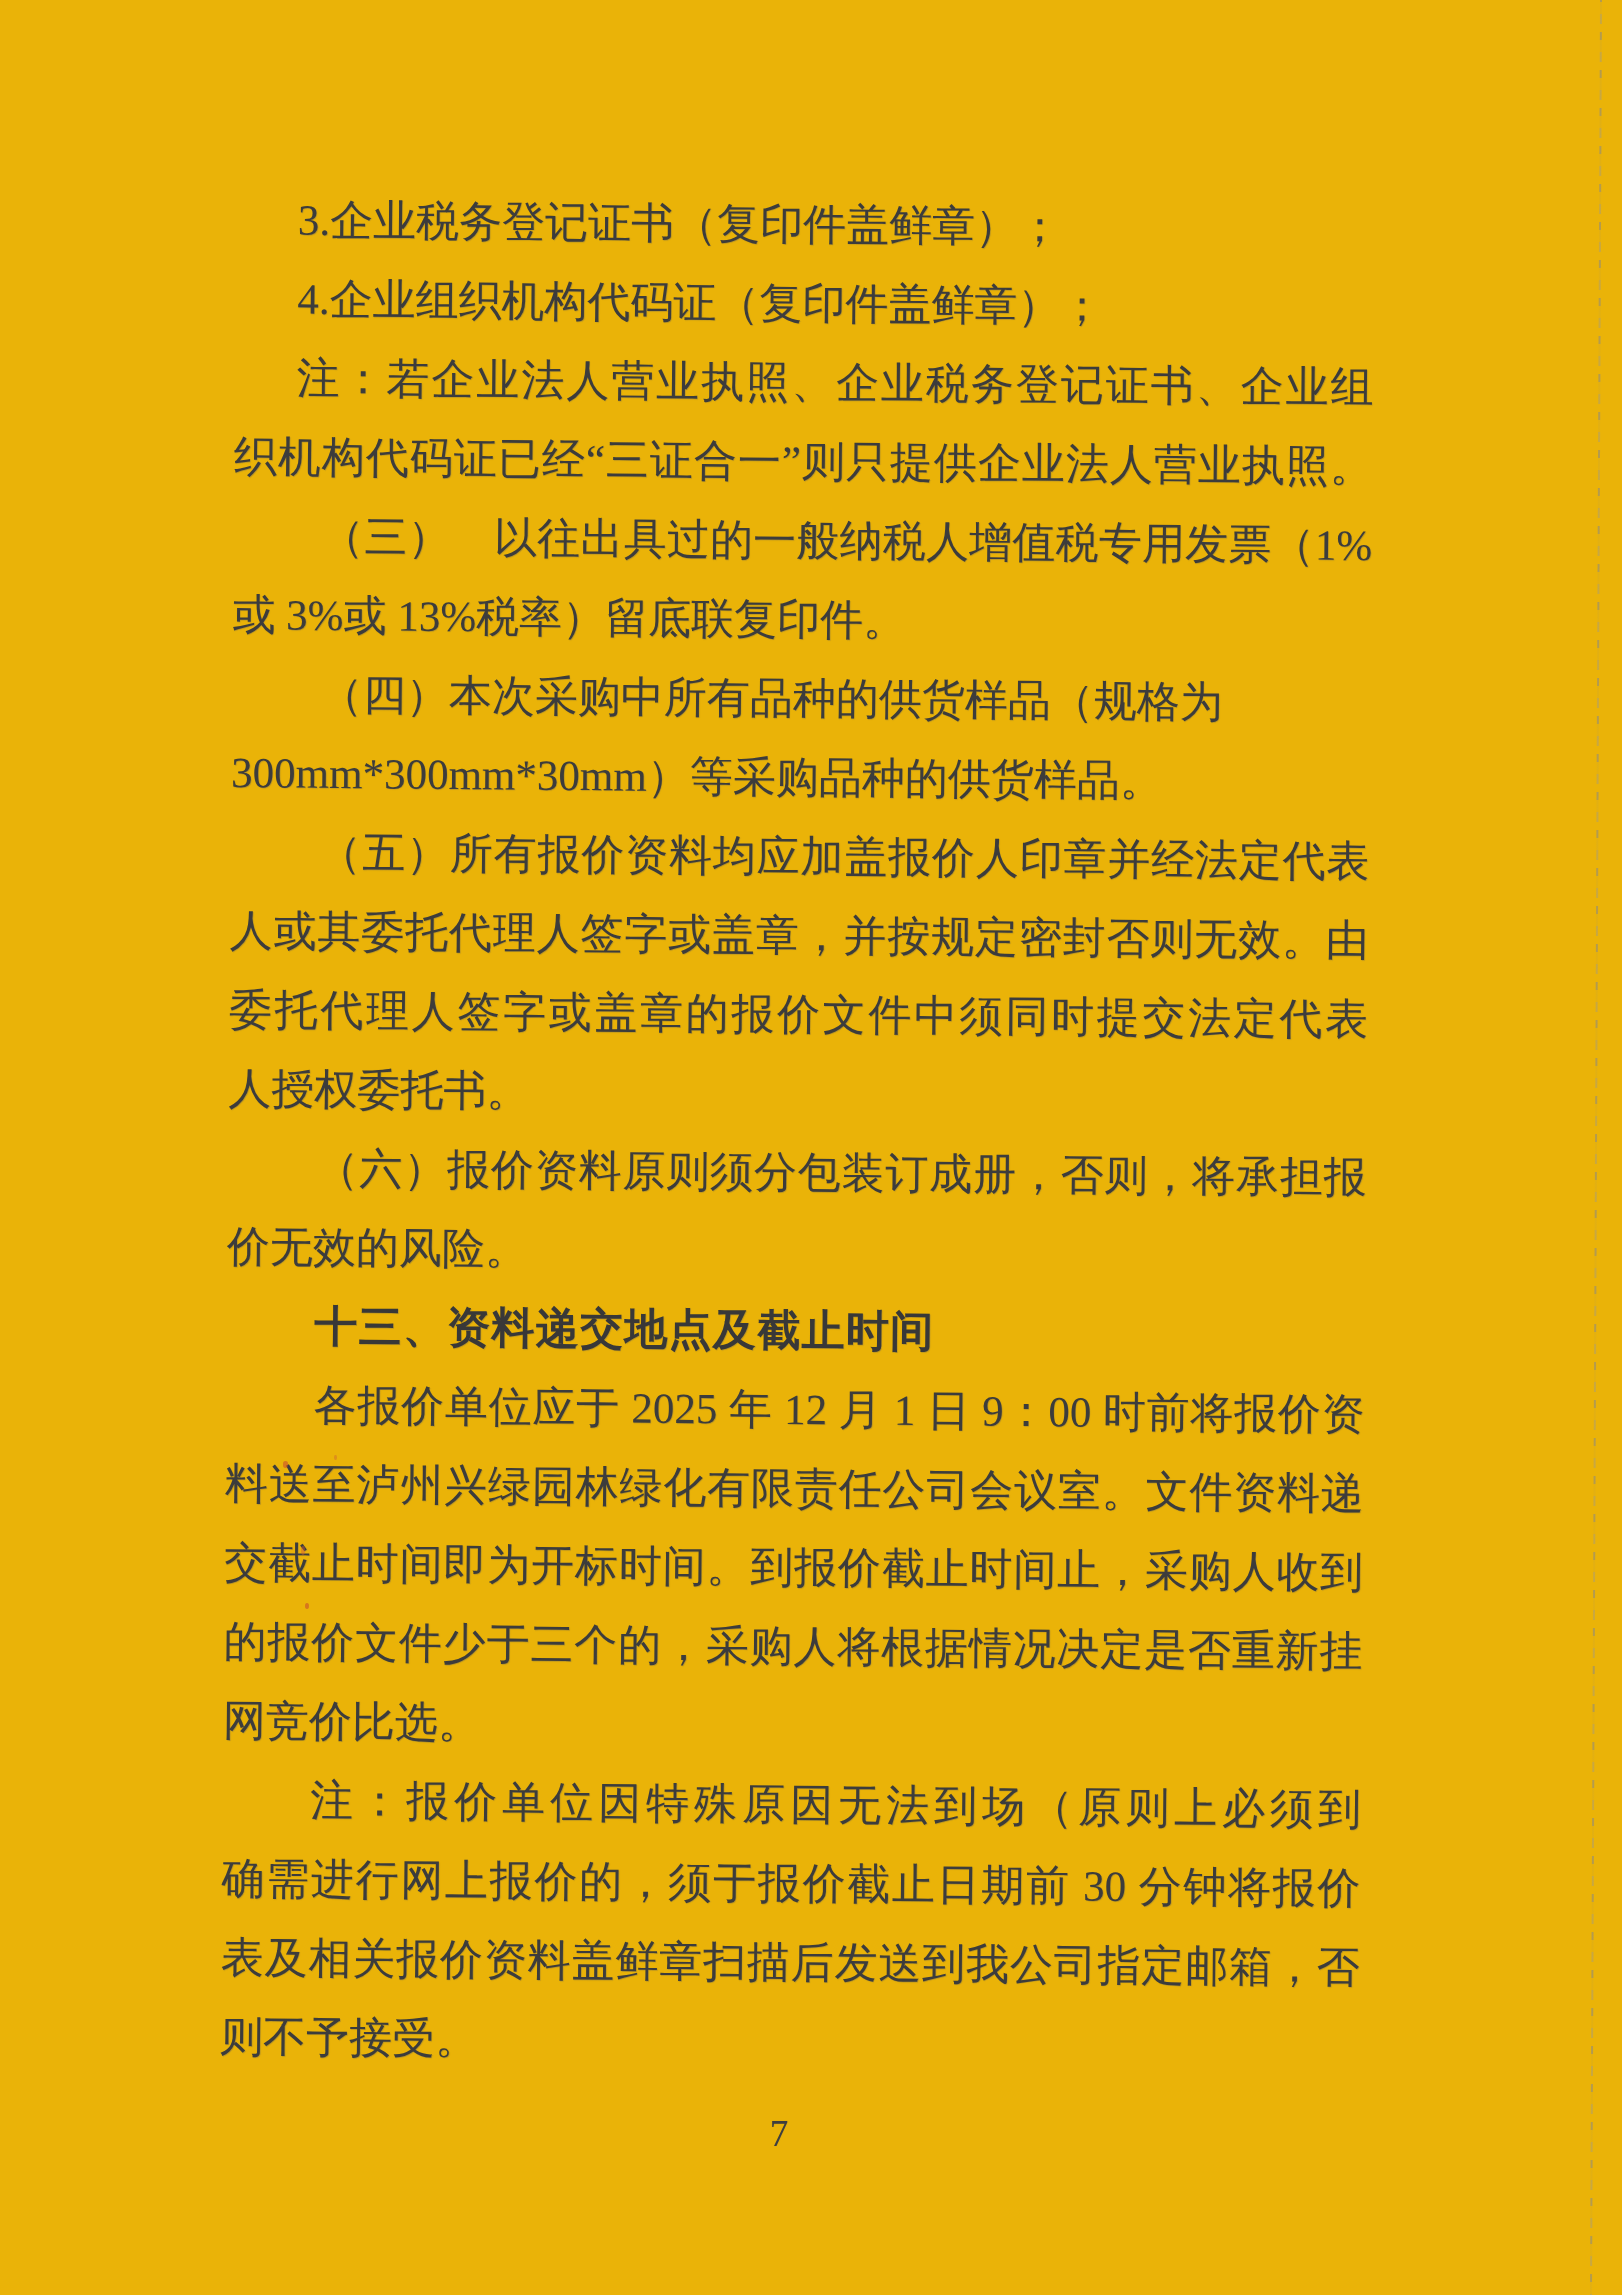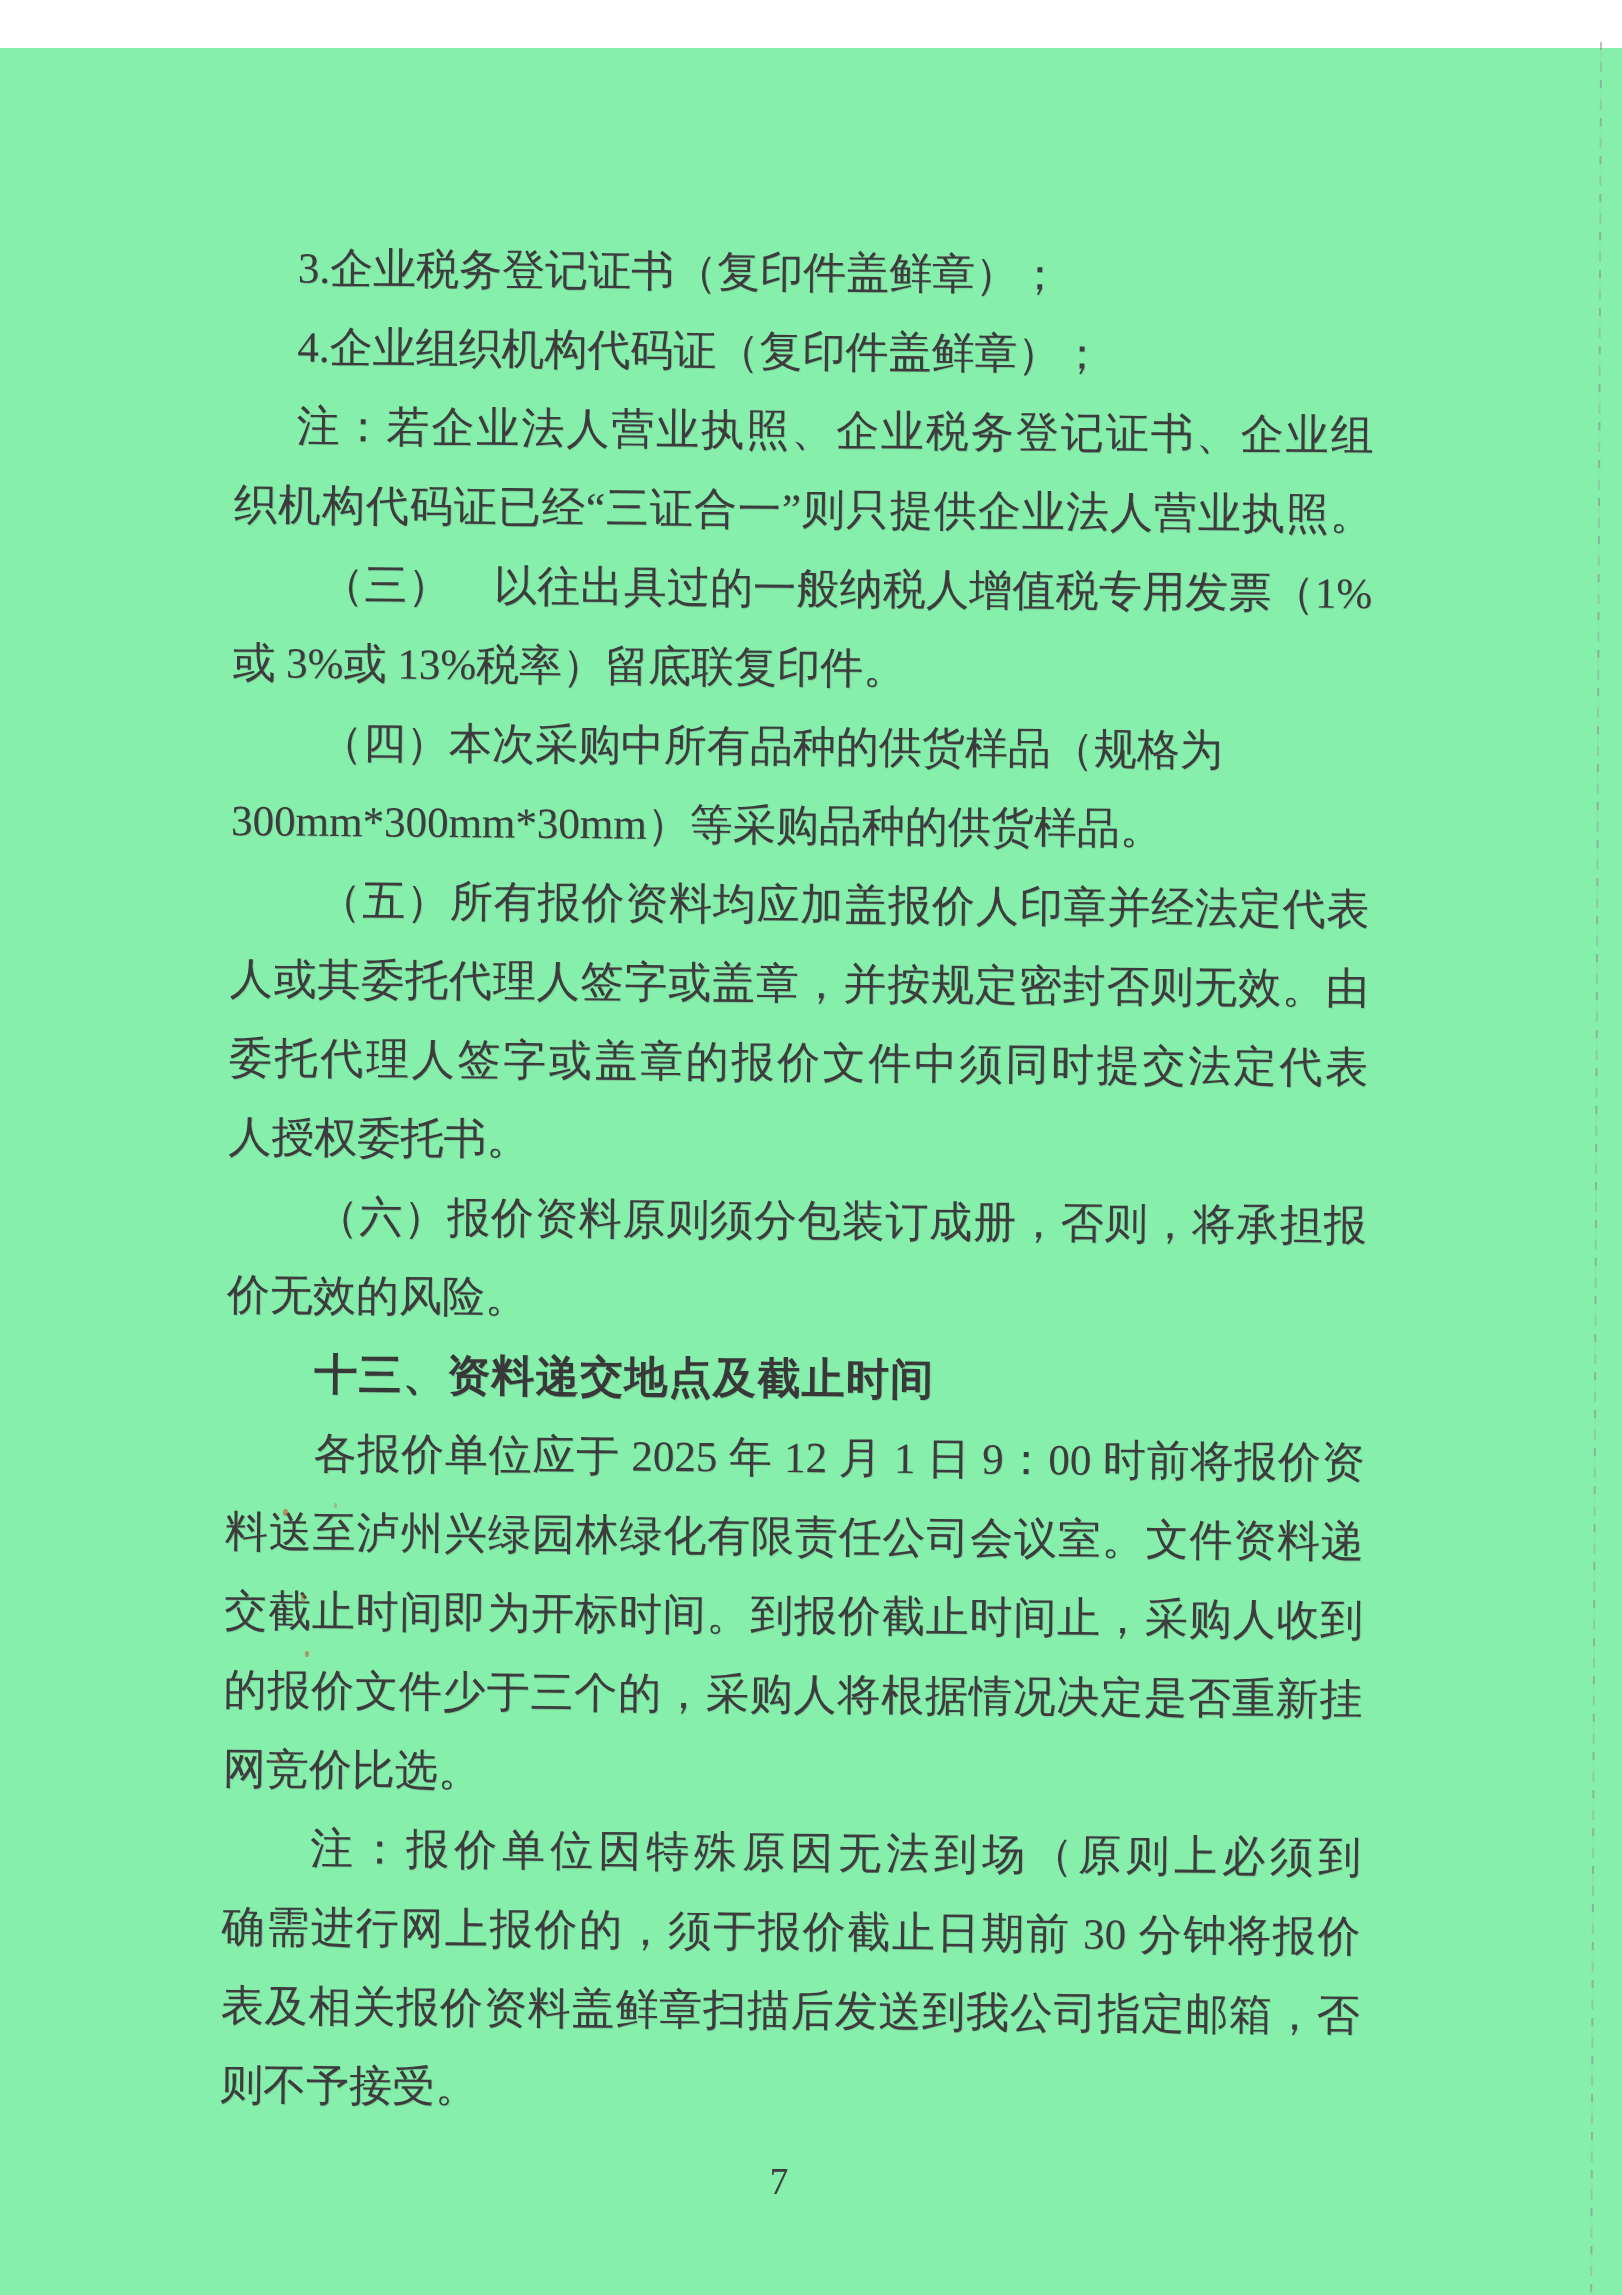--- a/index.html
+++ b/index.html
@@ -10,22 +10,21 @@
     width: 1623px;
     height: 2295px;
     background: #ffffff;
     position: relative;
     overflow: hidden;
     font-family: "Liberation Serif", "DejaVu Serif", serif;
   }
   .page {
     position: absolute;
     inset: 0;
-    background: #86efac;
-    margin-top: 48px;
+    background: #eab308;
   }
   
   .textblock {
     position: absolute;
     left: 228px;
     top: 185px;
     width: 1139px;
     transform: rotate(0.5deg);
     transform-origin: 50% 50%;
     color: #3c3c3c;

